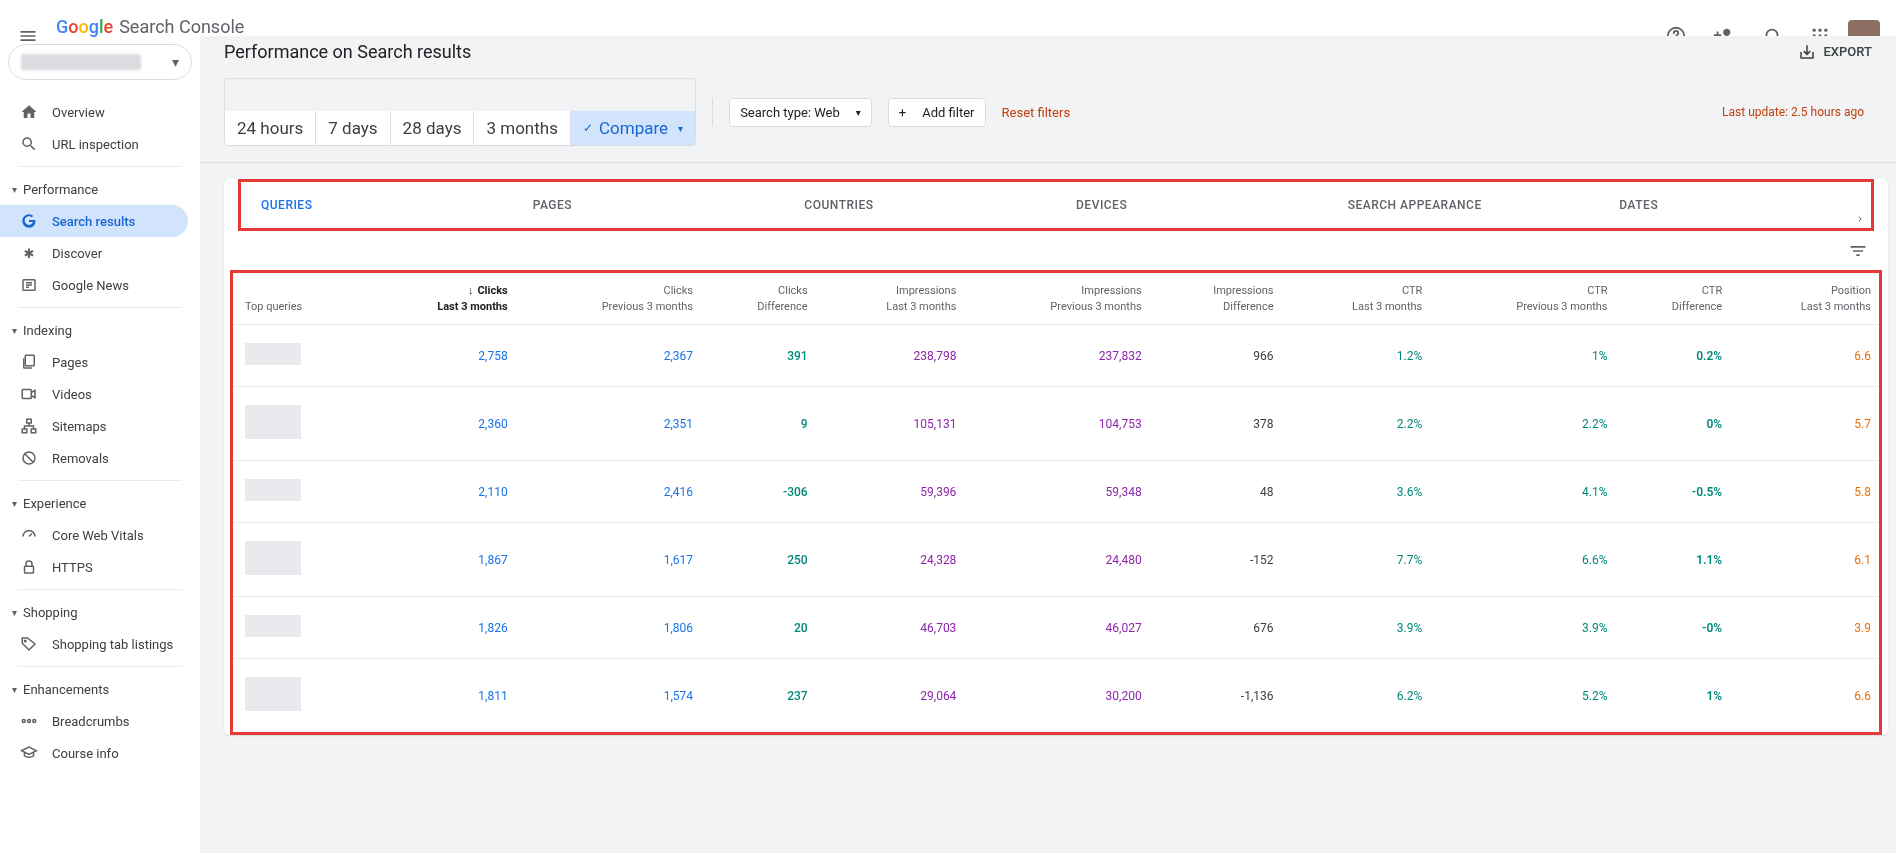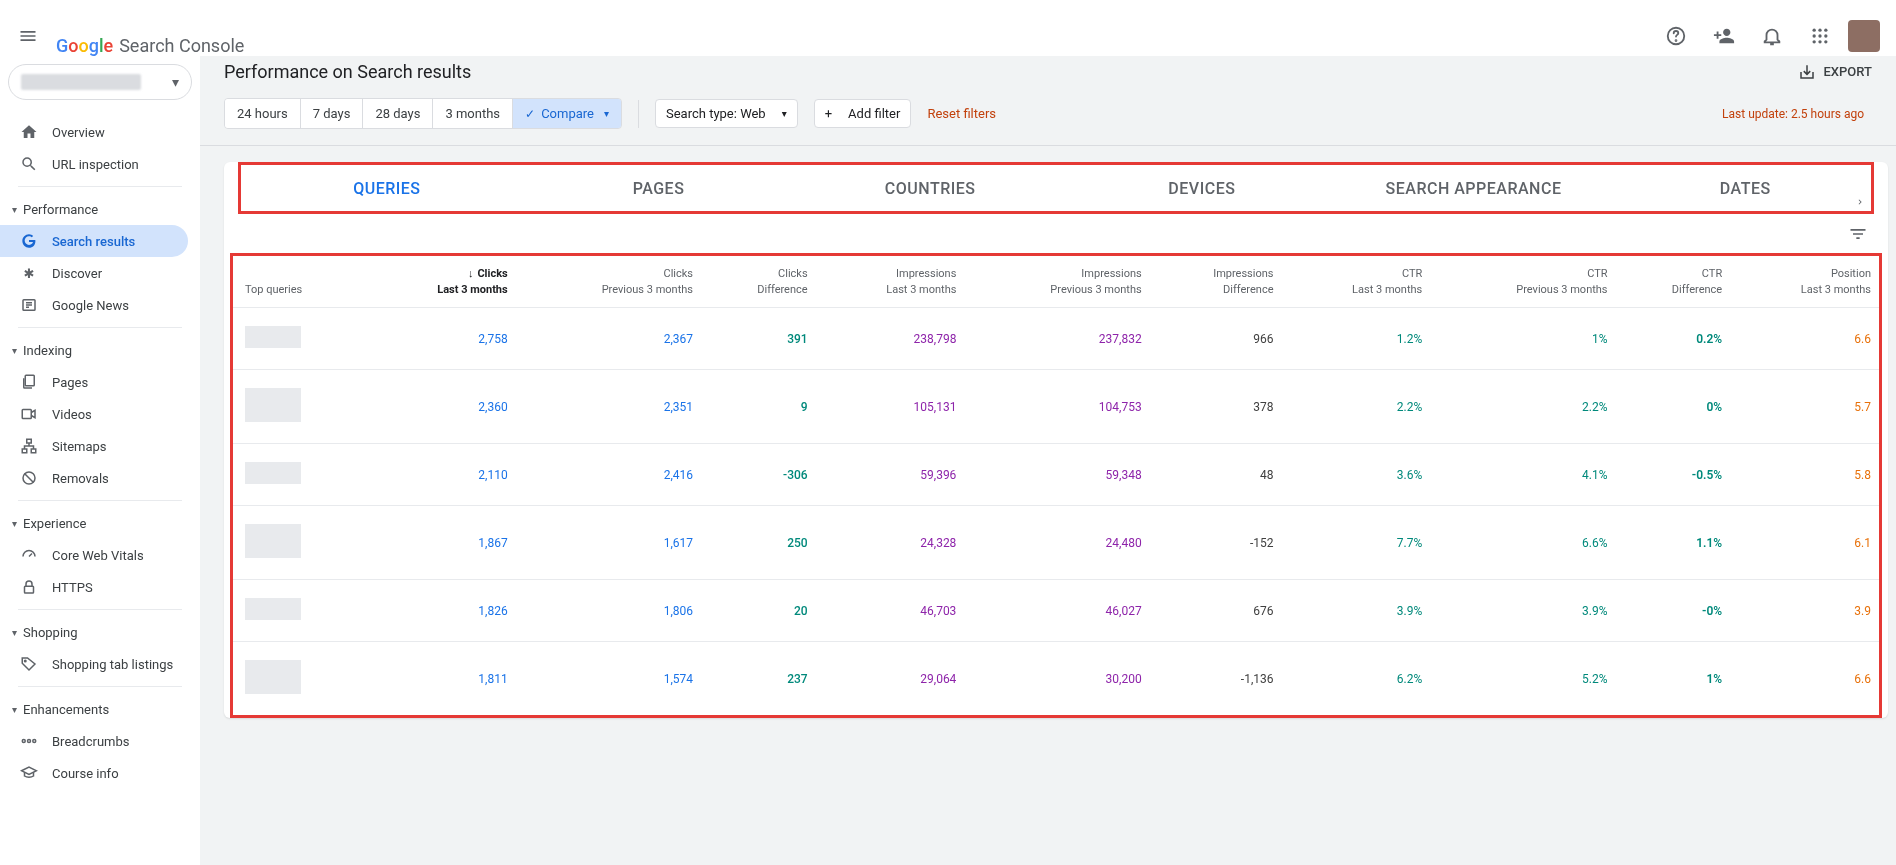--- a/index.html
+++ b/index.html
@@ -1,19 +1,19 @@
 <!DOCTYPE html>
 <html><head>
   <meta charset="utf-8">
   <style>
     * { box-sizing: border-box; margin: 0; padding: 0; }
     body { font-family: 'Google Sans', Roboto, Arial, sans-serif; background: #fff; color: #202124; font-size: 14px; overflow: hidden; }
     
     
-    .topbar { display: flex; align-items: flex-end; height: 56px; padding: 0 8px; gap: 8px; }
+    .topbar { display: flex; align-items: flex-start; height: 36px; padding: 16px 8px; gap: 8px; }
     .menu-btn { width: 40px; height: 40px; display: flex; align-items: center; justify-content: center; cursor: pointer; border-radius: 50%; }
     .logo-wrap { display: flex; align-items: center; gap: 2px; font-size: 18px; color: #5f6368; }
     .g-logo { font-weight: 500; }
     .g-logo .b { color: #4285f4; } .g-logo .r { color: #ea4335; } .g-logo .y { color: #fbbc04; } .g-logo .g { color: #34a853; }
     .logo-text { margin-left: 4px; font-size: 18px; color: #5f6368; }
     
     .searchbar { flex: 0 0 520px; margin-left: 20px; background: #e8f0fe; border-radius: 24px; height: 40px; display: flex; align-items: center; padding: 0 16px; gap: 12px; color: #5f6368; }
     .searchbar svg { flex-shrink: 0; }
     .searchbar-text { font-size: 14px; color: #5f6368; }
     .blur-box { display: inline-block; width: 130px; height: 18px; background: #dadce0; vertical-align: middle; margin-left: 4px; filter: blur(1px); }
@@ -42,35 +42,35 @@
     .side-divider { border-top: 1px solid #e8eaed; margin: 6px 18px; }
     
     
     .page-header { display: flex; align-items: center; justify-content: space-between; padding: 5px 24px 16px 24px; }
     .page-title { font-size: 18px; color: #202124; }
     .export-btn { display: flex; align-items: center; gap: 8px; color: #3c4043; font-size: 13px; font-weight: 500; cursor: pointer; }
     
     
     .filter-row { display: flex; align-items: center; padding: 0 24px 16px 24px; border-bottom: 1px solid #dadce0; gap: 16px; }
     .seg-group { display: flex; border: 1px solid #dadce0; border-radius: 4px; overflow: hidden; }
-    .seg-btn { padding: 7px 12px; font-size: 13px; background: #fff; border-right: 1px solid #dadce0; cursor: pointer; color: #3c4043; }
+    .seg-btn { padding: 7px 12px; font-size: 17px; background: #fff; border-right: 1px solid #dadce0; cursor: pointer; color: #3c4043; margin-top: 32px; }
     .seg-btn:last-child { border-right: none; }
     .seg-btn.active { background: #d2e3fc; color: #1967d2; display: flex; align-items: center; gap: 6px; }
     .seg-btn.active::before { content: '✓'; font-size: 12px; }
     .seg-btn.active::after { content: '▾'; margin-left: 4px; font-size: 10px; }
     .vert-divider { width: 1px; height: 28px; background: #dadce0; }
     .chip { border: 1px solid #dadce0; border-radius: 4px; padding: 6px 10px; font-size: 13px; display: flex; align-items: center; gap: 16px; cursor: pointer; background: #fff; }
     .reset-link { color: #c2410c; font-size: 13px; cursor: pointer; }
     .last-update { margin-left: auto; font-size: 12px; color: #c2410c; padding-right: 8px; }
     
     
     .card { background: #fff; margin: 16px 8px 0 24px; border-radius: 6px; box-shadow: 0 1px 2px rgba(0,0,0,0.1); position: relative; }
     .tabs-outline { border: 3px solid #e53935; margin: 10px 14px 0 14px; }
     .tabs { display: flex; align-items: center; height: 46px; }
-    .tab { flex: 1; text-align: center; font-size: 16px; font-weight: 500; letter-spacing: 0.5px; color: #5f6368; cursor: pointer; text-transform: uppercase; padding-left: 20px; }
+    .tab { flex: 1; font-size: 12px; font-weight: 500; letter-spacing: 0.5px; color: #5f6368; cursor: pointer; text-transform: uppercase; padding-left: 20px; }
     .tab.active { color: #1a73e8; }
     .tab-scroll { position: absolute; right: 12px; top: 24px; width: 32px; height: 32px; display: flex; align-items: center; justify-content: center; cursor: pointer; color: #5f6368; }
     
     .filter-icon-row { display: flex; justify-content: flex-end; padding: 10px 20px 6px; }
     .filter-icon { cursor: pointer; color: #5f6368; }
     
     .table-outline { border: 3px solid #e53935; margin: 0 6px 8px 6px; }
     .data-table { width: 100%; border-collapse: collapse; }
     .data-table th { font-size: 11px; color: #5f6368; font-weight: 400; padding: 10px 8px; text-align: right; vertical-align: bottom; line-height: 1.4; }
     .data-table th:first-child { text-align: left; padding-left: 12px; }

